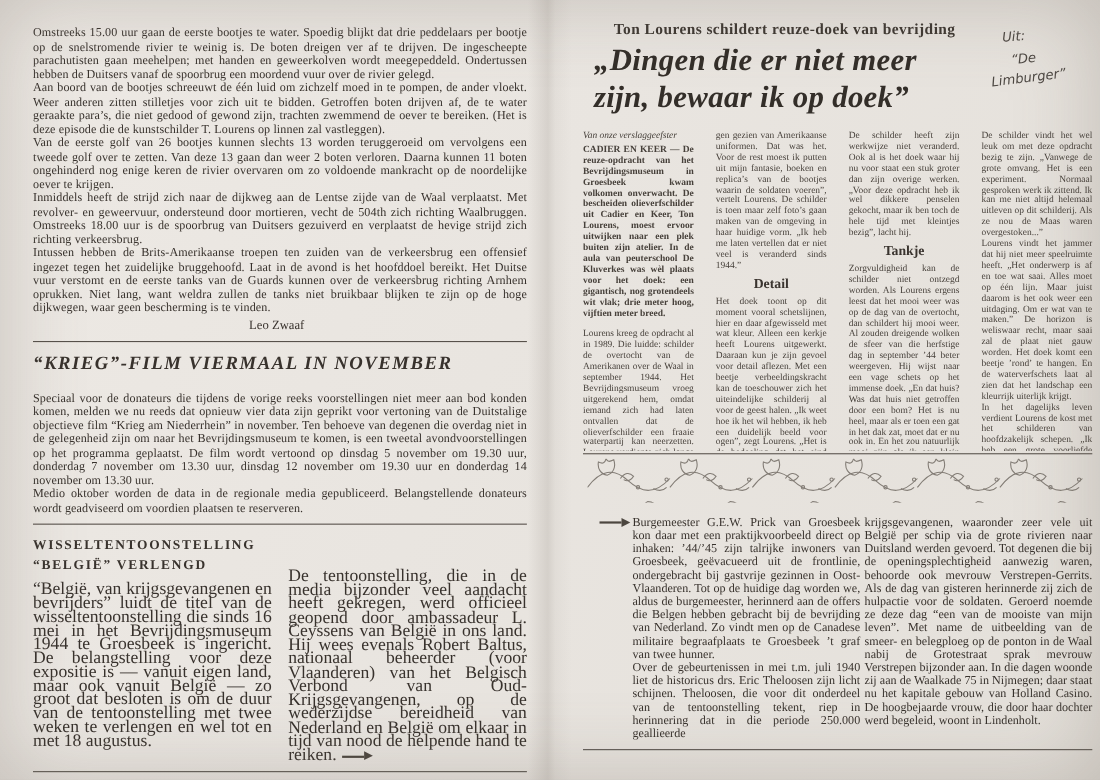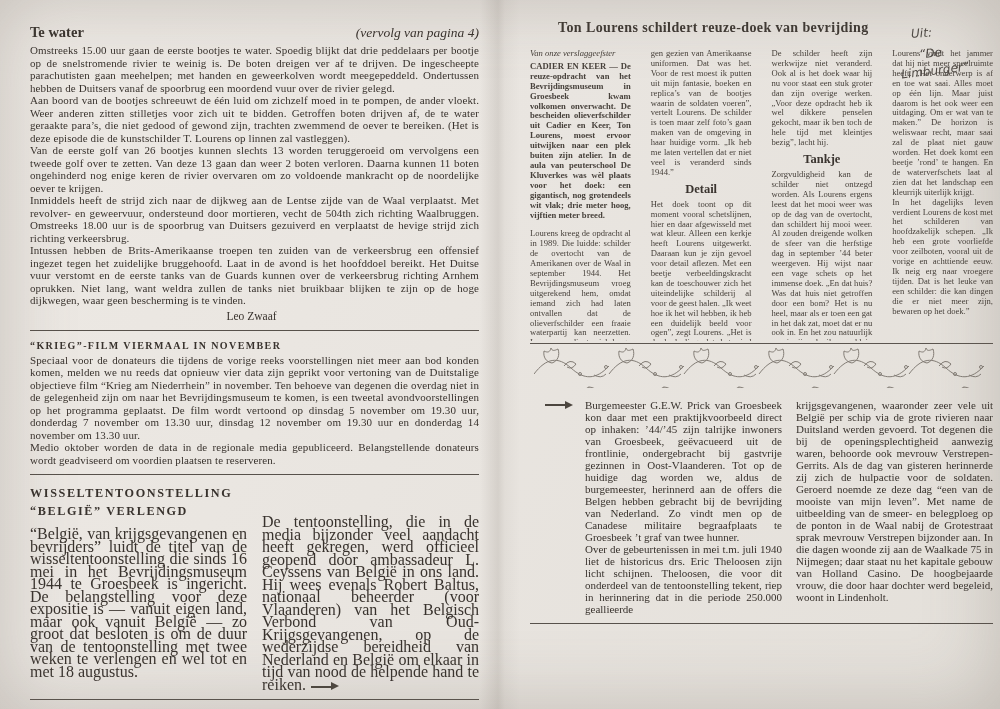--- a/index.html
+++ b/index.html
@@ -21,21 +21,21 @@
   }
 
   
   .page-left { position: absolute; left: 30px; top: 24px; width: 449px; }
   .te-head { display: flex; justify-content: space-between; align-items: baseline; margin-bottom: 3px; }
   .te-title { font-weight: bold; font-size: 14.5px; }
   .te-cont { font-style: italic; font-size: 13.5px; }
   .page-left p.body { font-size: 11px; line-height: 12.5px; text-align: justify; letter-spacing: .1px; }
   .byline { text-align: center; font-size: 11.5px; margin-top: 3px; padding-right: 6px; }
   .rule { border: none; border-top: 1.5px solid #57514b; margin: 8px 0 9px; }
-  .krieg-title { font-weight: bold; font-size: 10px; letter-spacing: 1.4px; margin-bottom: 3px; }
+  .krieg-title { font-weight: bold; font-size: 17px; letter-spacing: 1.4px; margin-bottom: 16px; font-style: italic; }
   .wissel { display: flex; gap: 15px; margin-top: 1px; }
   .wcol { flex: 1; }
   .wissel-title { font-weight: bold; font-size: 12.2px; letter-spacing: 1.6px; line-height: 18px; margin-bottom: 8px; }
   .wcol-r { padding-top: 32px; }
   .wissel p { font-size: 16px; line-height: 12.5px; text-align: justify; }
 
   
   .page-right { position: absolute; left: 530px; top: 20px; width: 463px; }
   .clip-head { position: relative; }
   .kicker { font-weight: bold; font-size: 14px; letter-spacing: .4px; margin-left: 28px; color: #3e3832; }
@@ -51,42 +51,38 @@
   .cols4 { display: flex; gap: 20px; margin-top: 13px; height: 292px; overflow: hidden; color: #47413b; }
   .ncol { width: 106px; font-size: 8.6px; line-height: 9.9px; text-align: justify; }
   .nbyline { font-style: italic; margin-bottom: 3px; text-align: left; }
   .nlead { font-weight: bold; }
   .gap { margin-top: 9px; }
   .subhead { font-size: 12.5px; text-align: center; font-weight: bold; margin: 7px 0 5px; color: #3a342f; }
 
   .floral { border-top: 1.3px solid #5b554f; margin-top: 2px; padding: 4px 0 0 4px; }
   .vine path, .vine circle { fill: none; stroke: #837d76; stroke-width: 1; }
 
-  .bottom { position: relative; margin-top: 7px; padding-left: 16px; display: flex; gap: 14px; color: #38322d; }
+  .bottom { position: relative; margin-top: 7px; padding-left: 16px; display: flex; gap: 4px; color: #38322d; }
   .bcol { flex: 1; font-size: 11px; line-height: 12px; text-align: justify; }
   .b-arrow { position: absolute; left: -6px; top: 5px; }
 
   .arrow { display: inline-block; position: relative; width: 20px; height: 2px;
            background: #4c463f; vertical-align: 2px; margin-left: 5px; }
   .arrow::after { content: ""; position: absolute; right: -8px; top: -3.2px;
                   border-left: 8px solid #4c463f; border-top: 4px solid transparent;
                   border-bottom: 4px solid transparent; }
 </style>
 </head>
 <body>
 
 <div class="spread">
 
   <div class="page-left">
 
     <section>
-      <div class="te-head">
-        <span class="te-title">Te water</span>
-        <span class="te-cont">(vervolg van pagina 4)</span>
-      </div>
       <p class="body">Omstreeks 15.00 uur gaan de eerste bootjes te water. Spoedig blijkt dat drie peddelaars per bootje op de snelstromende rivier te weinig is. De boten dreigen ver af te drijven. De ingescheepte parachutisten gaan meehelpen; met handen en geweerkolven wordt meegepeddeld. Ondertussen hebben de Duitsers vanaf de spoorbrug een moordend vuur over de rivier gelegd.</p>
       <p class="body">Aan boord van de bootjes schreeuwt de één luid om zichzelf moed in te pompen, de ander vloekt. Weer anderen zitten stilletjes voor zich uit te bidden. Getroffen boten drijven af, de te water geraakte para’s, die niet gedood of gewond zijn, trachten zwemmend de oever te bereiken. (Het is deze episode die de kunstschilder T. Lourens op linnen zal vastleggen).</p>
       <p class="body">Van de eerste golf van 26 bootjes kunnen slechts 13 worden teruggeroeid om vervolgens een tweede golf over te zetten. Van deze 13 gaan dan weer 2 boten verloren. Daarna kunnen 11 boten ongehinderd nog enige keren de rivier overvaren om zo voldoende mankracht op de noordelijke oever te krijgen.</p>
       <p class="body">Inmiddels heeft de strijd zich naar de dijkweg aan de Lentse zijde van de Waal verplaatst. Met revolver- en geweervuur, ondersteund door mortieren, vecht de 504th zich richting Waalbruggen. Omstreeks 18.00 uur is de spoorbrug van Duitsers gezuiverd en verplaatst de hevige strijd zich richting verkeersbrug.</p>
       <p class="body">Intussen hebben de Brits-Amerikaanse troepen ten zuiden van de verkeersbrug een offensief ingezet tegen het zuidelijke bruggehoofd. Laat in de avond is het hoofddoel bereikt. Het Duitse vuur verstomt en de eerste tanks van de Guards kunnen over de verkeersbrug richting Arnhem oprukken. Niet lang, want weldra zullen de tanks niet bruikbaar blijken te zijn op de hoge dijkwegen, waar geen bescherming is te vinden.</p>
       <div class="byline">Leo Zwaaf</div>
     </section>
 
     <hr class="rule">
 
@@ -113,20 +109,24 @@
 
     <hr class="rule">
   </div>
 
   <div class="gutter"></div>
 
   <div class="page-right">
 
     <div class="clip-head">
       <div class="kicker">Ton Lourens schildert reuze-doek van bevrijding</div>
+      <div class="headline">
+        <span>„Dingen die er niet meer</span><br>
+        <span>zijn, bewaar ik op doek”</span>
+      </div>
       <div class="handnote">
         <div class="hand-l1">Uit:</div>
         <div class="hand-l2">“De</div>
         <div class="hand-l3">Limburger”</div>
       </div>
     </div>
 
     <div class="cols4">
       <div class="ncol">
         <p class="nbyline">Van onze verslaggeefster</p>
@@ -138,20 +138,21 @@
         <p>gen gezien van Amerikaanse uniformen. Dat was het. Voor de rest moest ik putten uit mijn fantasie, boeken en replica’s van de bootjes waarin de soldaten voeren”, vertelt Lourens. De schilder is toen maar zelf foto’s gaan maken van de omgeving in haar huidige vorm. „Ik heb me laten vertellen dat er niet veel is veranderd sinds 1944.”</p>
         <h4 class="subhead">Detail</h4>
         <p>Het doek toont op dit moment vooral schetslijnen, hier en daar afgewisseld met wat kleur. Alleen een kerkje heeft Lourens uitgewerkt. Daaraan kun je zijn gevoel voor detail aflezen. Met een beetje verbeeldingskracht kan de toeschouwer zich het uiteindelijke schilderij al voor de geest halen. „Ik weet hoe ik het wil hebben, ik heb een duidelijk beeld voor ogen”, zegt Lourens. „Het is de bedoeling dat het eind mei echt af is. Maar ik heb er nog geen idee van hoeveel tijd in dit karwei gaat zitten. Ik ben pas vier dagen bezig.”</p>
       </div>
       <div class="ncol">
         <p>De schilder heeft zijn werkwijze niet veranderd. Ook al is het doek waar hij nu voor staat een stuk groter dan zijn overige werken. „Voor deze opdracht heb ik wel dikkere penselen gekocht, maar ik ben toch de hele tijd met kleintjes bezig”, lacht hij.</p>
         <h4 class="subhead">Tankje</h4>
         <p>Zorgvuldigheid kan de schilder niet ontzegd worden. Als Lourens ergens leest dat het mooi weer was op de dag van de overtocht, dan schildert hij mooi weer. Al zouden dreigende wolken de sfeer van die herfstige dag in september ’44 beter weergeven. Hij wijst naar een vage schets op het immense doek. „En dat huis? Was dat huis niet getroffen door een bom? Het is nu heel, maar als er toen een gat in het dak zat, moet dat er nu ook in. En het zou natuurlijk mooi zijn als ik een klein zwart tankje aan de horizon zou kunnen schilderen. Maar dan moet ik wel weten of er die dag een tank gereden heeft.”</p>
       </div>
       <div class="ncol">
+        <p>De schilder vindt het wel leuk om met deze opdracht bezig te zijn. „Vanwege de grote omvang. Het is een experiment. Normaal gesproken werk ik zittend. Ik kan me niet altijd helemaal uitleven op dit schilderij. Als ze nou de Maas waren overgestoken...”</p>
         <p>Lourens vindt het jammer dat hij niet meer speelruimte heeft. „Het onderwerp is af en toe wat saai. Alles moet op één lijn. Maar juist daarom is het ook weer een uitdaging. Om er wat van te maken.” De horizon is weliswaar recht, maar saai zal de plaat niet gauw worden. Het doek komt een beetje ’rond’ te hangen. En de waterverfschets laat al zien dat het landschap een kleurrijk uiterlijk krijgt.</p>
         <p>In het dagelijks leven verdient Lourens de kost met het schilderen van hoofdzakelijk schepen. „Ik heb een grote voorliefde voor zeilboten, vooral uit de vorige en achttiende eeuw. Ik neig erg naar vroegere tijden. Dat is het leuke van een schilder: die kan dingen die er niet meer zijn, bewaren op het doek.”</p>
       </div>
     </div>
 
     <div class="floral">
       <svg class="vine" width="452" height="40" viewBox="0 0 452 40">
         <defs>
           <path id="leafU" d="M0 0 C -6 -1 -9 -6 -8 -12 C -4 -10 -2 -11 -1 -15 C 0 -12 2 -12 6 -14 C 8 -8 6 -2 0 0 Z"></path>
           <g id="unit">

